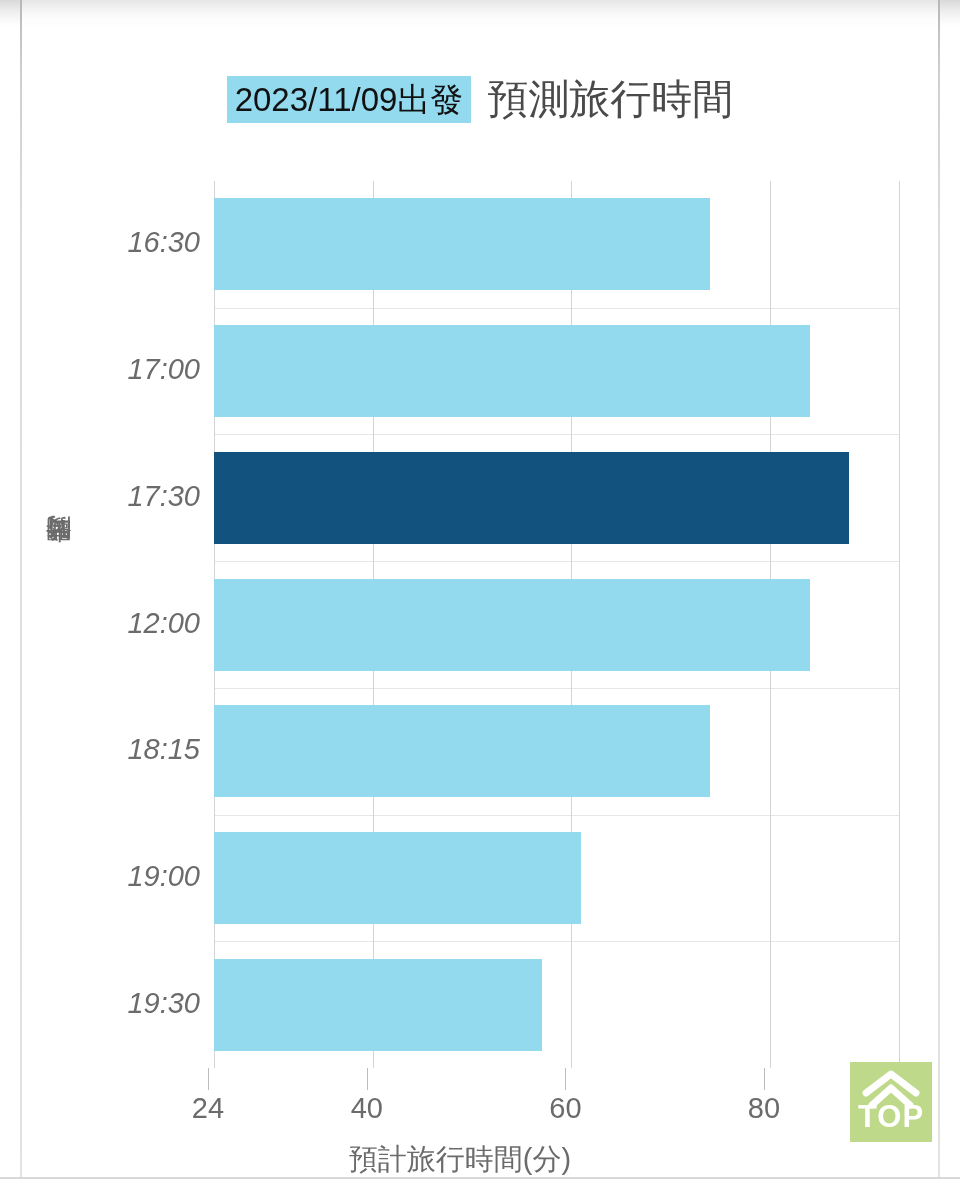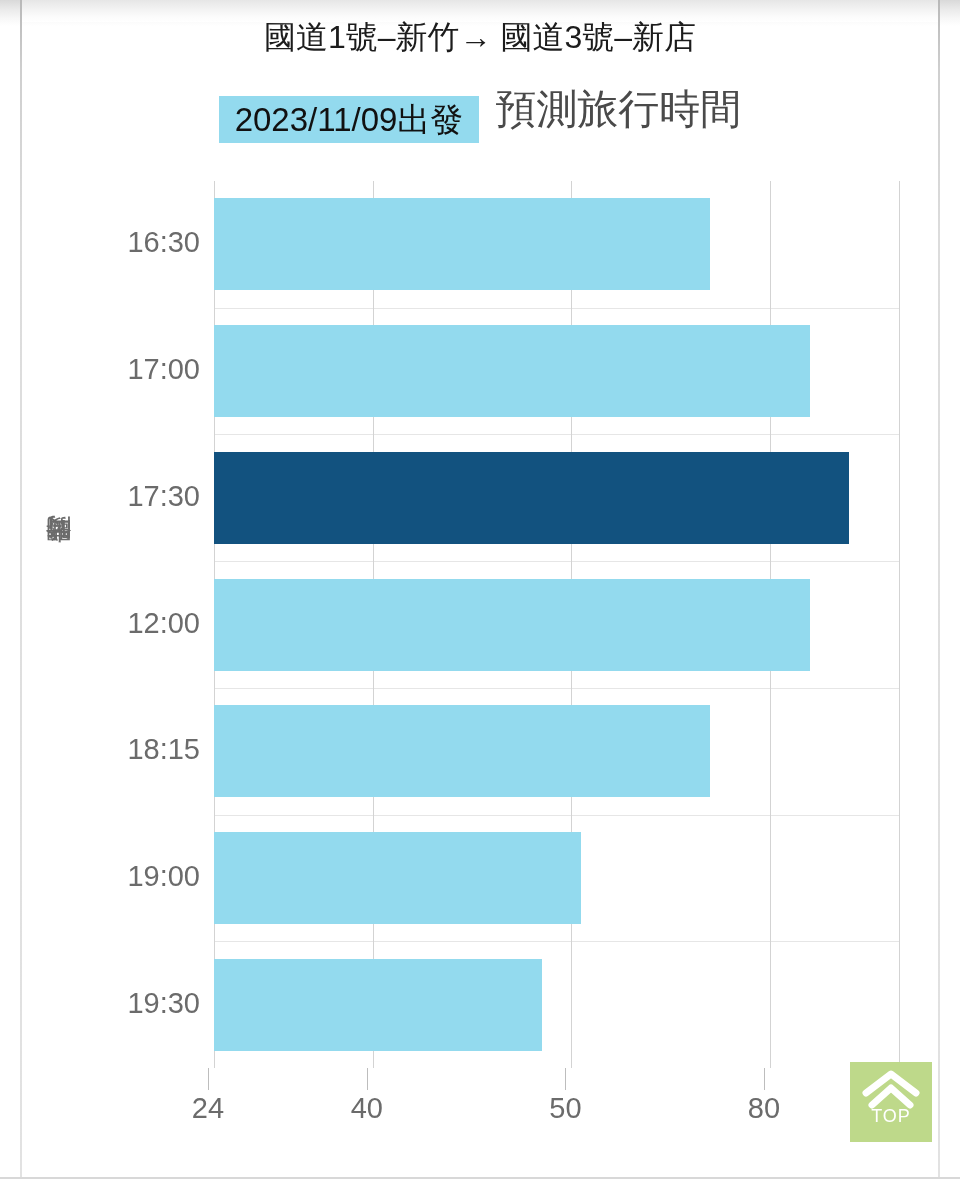--- a/index.html
+++ b/index.html
@@ -27,24 +27,23 @@
   .subtitle-row{
     position:absolute;left:0;top:76px;width:960px;
     display:flex;align-items:center;justify-content:center;
   }
   .subtitle-hl{
     display:inline-block;
     background:#93daee;
     color:#111111;
     font-size:33px;
     line-height:47px;
-    padding:0 16px;
+    padding:0 8px;
     height:47px;
     white-space:nowrap;
-    margin-top:20px;
   }
   .subtitle-rest{
     display:inline-block;
     margin-left:16px;
     color:#4a4a4a;
     font-size:41px;
     line-height:47px;
     white-space:nowrap;
   }
 
@@ -55,21 +54,21 @@
   .axis-left{position:absolute;left:0;top:0;width:1px;height:887px;background:#c9c9c9;}
 
   .bar{position:absolute;height:92px;background:#93daee;}
   .bar.selected{background:#12527f;}
 
   
   .ytick{
     position:absolute;right:0;width:110px;text-align:right;
     font-size:29px;color:#6b6b6b;white-space:nowrap;
   }
-  .ytick-wrap{position:absolute;left:88px;top:181px;width:112px;height:887px;}
+  .ytick-wrap{position:absolute;left:88px;top:181px;width:112px;height:887px;font-style:italic;}
   .tickmark-v{position:absolute;width:1px;height:22px;background:#bdbdbd;}
   .xtick{
     position:absolute;text-align:center;
     font-size:29px;color:#6b6b6b;white-space:nowrap;transform:translateX(-50%);
   }
   .ylabel{
     position:absolute;left:40px;top:560px;
     font-size:26px;color:#6b6b6b;
     writing-mode:vertical-rl;
     transform:rotate(180deg);
@@ -83,35 +82,34 @@
 
   
   .top-btn{
     position:absolute;left:850px;top:1062px;width:82px;height:80px;
     background:#bed98a;
     display:flex;flex-direction:column;align-items:center;justify-content:flex-start;
     cursor:pointer;
   }
   .top-btn svg{display:block;margin-top:7px;}
   .top-btn .top-label{
-    color:#ffffff;font-size:18px;line-height:23px;margin-top:-4px;letter-spacing:1px;
+    color:#ffffff;font-size:31px;line-height:23px;margin-top:-4px;letter-spacing:1px;font-weight:bold;
   }
 </style>
 </head>
 <body>
 
 <div id="page">
 
   <div class="top-shade"></div>
   <div class="top-shade-inner"></div>
   <div class="frame-left"></div>
   <div class="frame-right"></div>
   <div class="frame-bottom"></div>
 
-  <div class="chart-title">國道1號–新竹→ 國道3號–新店</div>
 
   <div class="subtitle-row">
     <span class="subtitle-hl">2023/11/09出發</span>
     <span class="subtitle-rest">預測旅行時間</span>
   </div>
 
   <div class="ylabel">出發時間</div>
 
   <div class="ytick-wrap" id="yticks">
       <div class="ytick" style="top: 45.3571px;">16:30</div>
@@ -144,27 +142,28 @@
       <div class="bar" style="width: 367.319px; left: 0px; top: 650.929px;"></div>
       <div class="bar" style="width: 327.609px; left: 0px; top: 777.643px;"></div>
     </div>
 
   <div id="xticks">
       <div class="tickmark-v" style="left: 208px; top: 1068px;"></div>
       <div class="xtick" style="left: 208px; top: 1092px;">24</div>
       <div class="tickmark-v" style="left: 366.841px; top: 1068px;"></div>
       <div class="xtick" style="left: 366.841px; top: 1092px;">40</div>
       <div class="tickmark-v" style="left: 565.391px; top: 1068px;"></div>
-      <div class="xtick" style="left: 565.391px; top: 1092px;">50</div>
+      <div class="xtick" style="left: 565.391px; top: 1092px;">60</div>
       <div class="tickmark-v" style="left: 763.942px; top: 1068px;"></div>
       <div class="xtick" style="left: 763.942px; top: 1092px;">80</div>
       <div class="tickmark-v" style="left: 893px; top: 1068px;"></div>
       <div class="xtick" style="left: 893px; top: 1092px;">93</div>
     </div>
 
+  <div class="xlabel">預計旅行時間(分)</div>
 
   <div class="top-btn">
     <span>
       <svg width="58" height="40" viewBox="0 0 58 40" aria-hidden="true">
         <path d="M4 24 L29 5 L54 24" fill="none" stroke="#ffffff" stroke-width="7" stroke-linecap="round" stroke-linejoin="round"></path>
         <path d="M10 36 L29 19 L48 36" fill="none" stroke="#ffffff" stroke-width="7" stroke-linecap="round" stroke-linejoin="round"></path>
       </svg>
     </span>
     <span class="top-label">TOP</span>
   </div>

